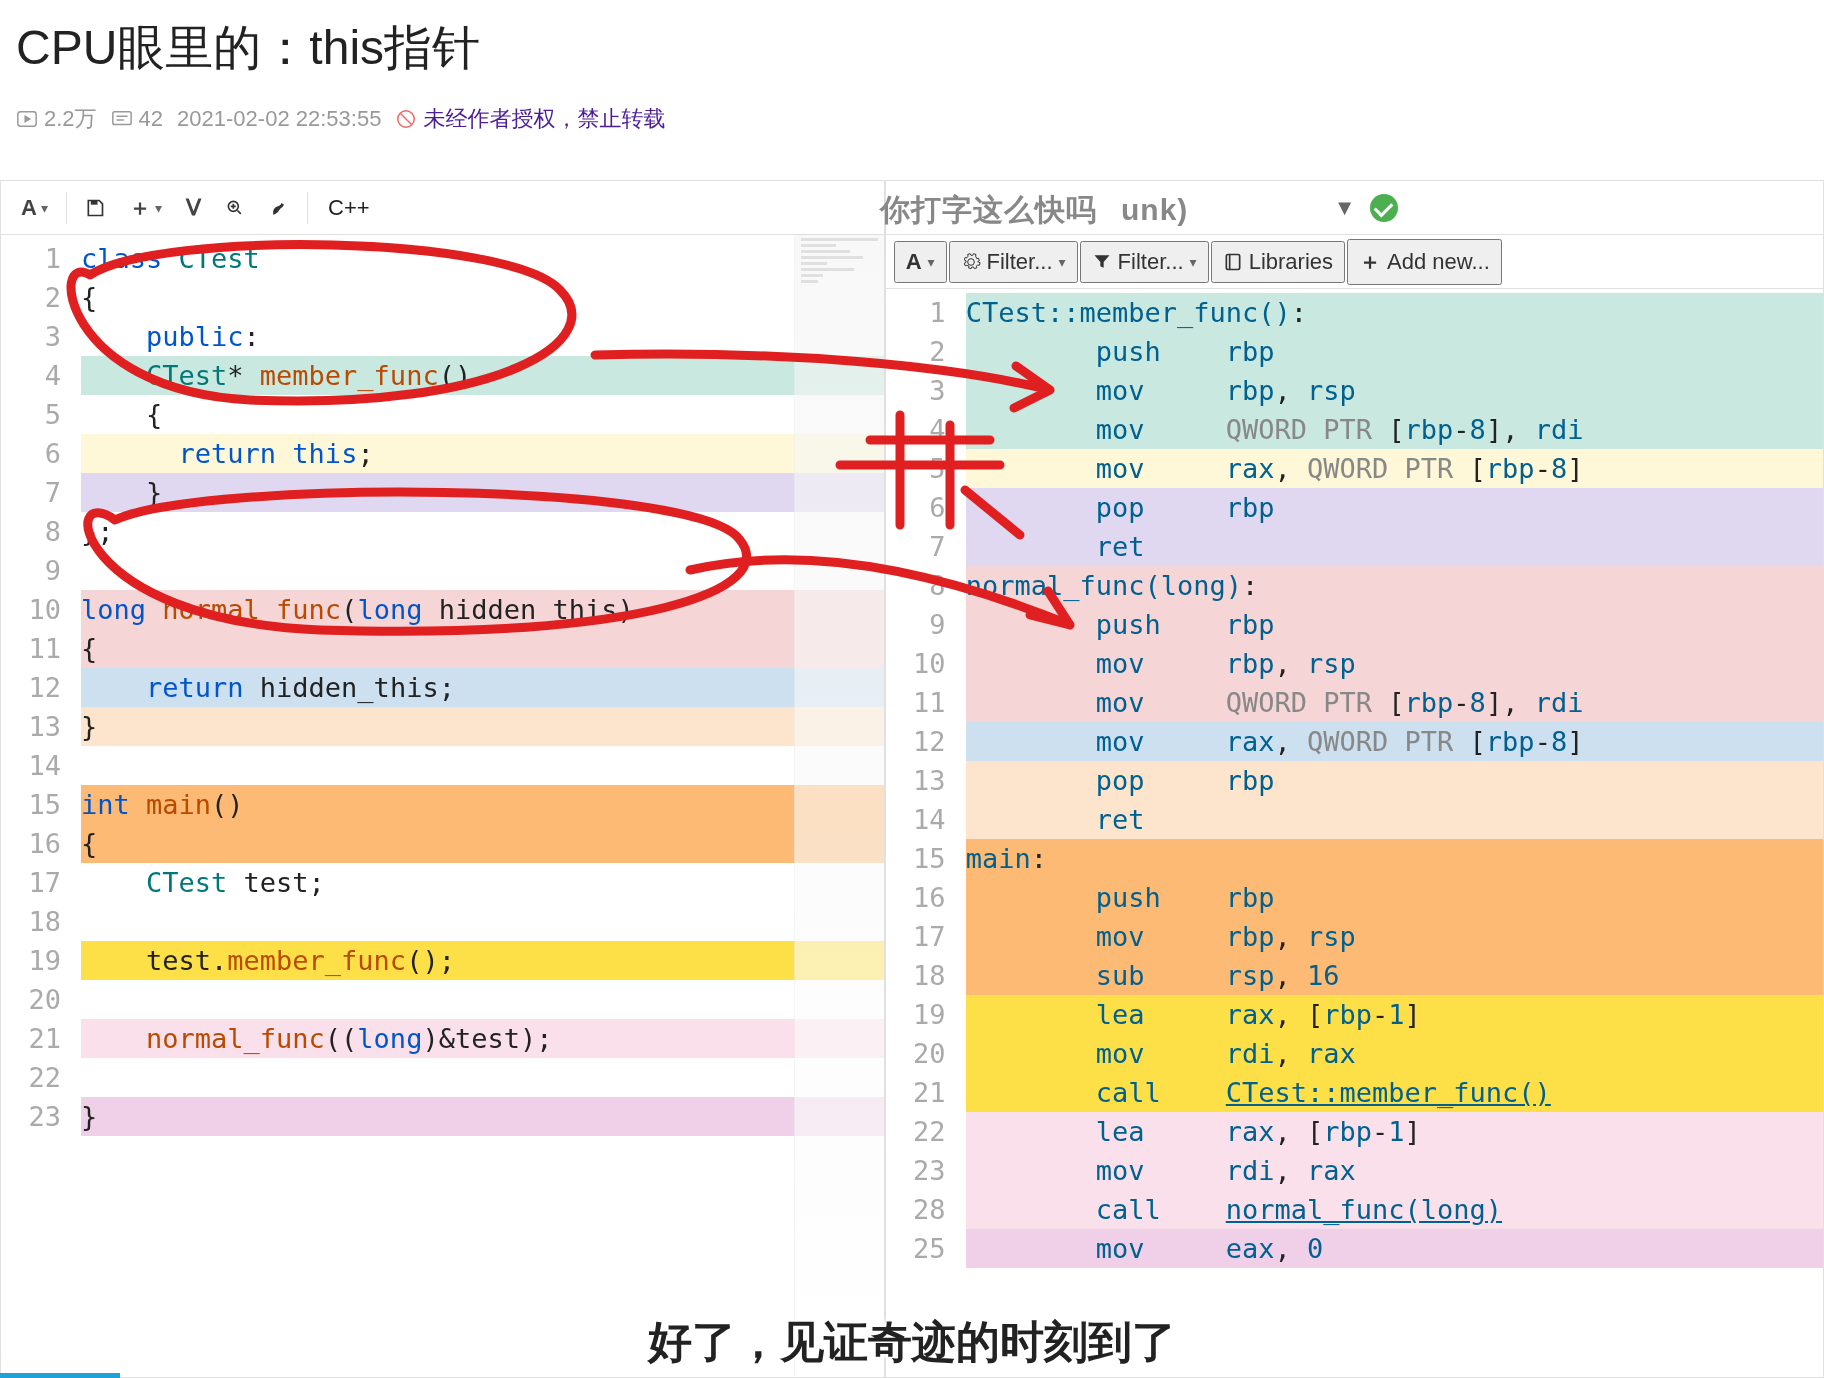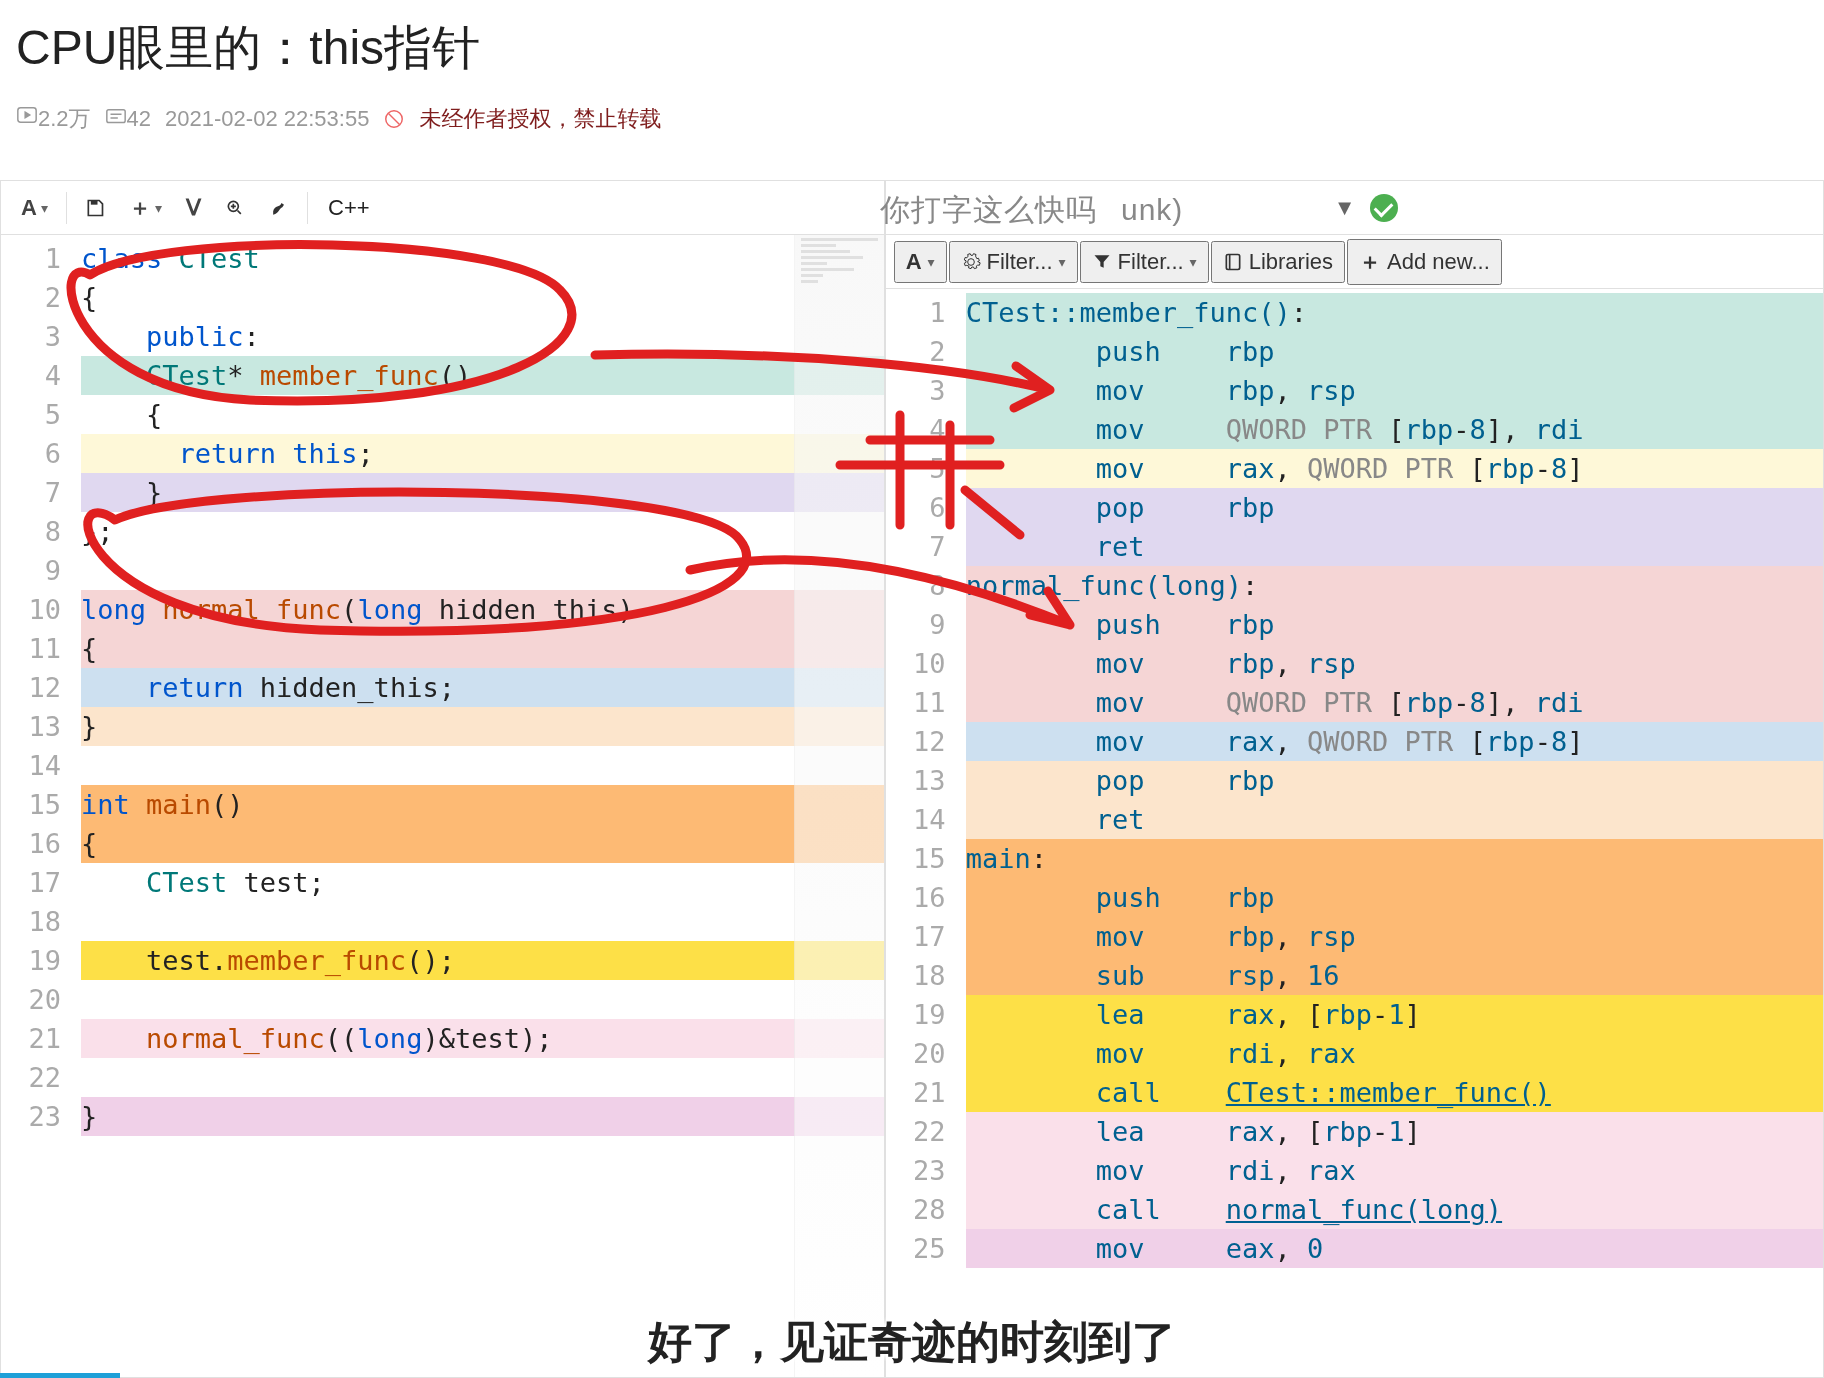--- a/index.html
+++ b/index.html
@@ -1,33 +1,33 @@
 <!DOCTYPE html>
 <html><head>
 <meta charset="utf-8">
 <style>
 *{box-sizing:border-box;margin:0;padding:0}
 body{font-family:-apple-system,"Segoe UI",Arial,sans-serif;background:#fff;color:#222;width:1824px;height:1378px;overflow:hidden;position:relative}
 .header{padding:16px 16px 8px}
 .title{font-size:48px;font-weight:400;margin-bottom:24px}
 .meta{display:flex;align-items:center;gap:14px;color:#999;font-size:22px}
-.meta-item{display:flex;}
+.meta-item{display:flex;align-items:center;gap:6px}
 .meta svg{width:22px;height:22px;stroke:#999;fill:none;stroke-width:1.6}
-.no-repost{display:flex;align-items:center;gap:14px;color:#7f1d1d}
+.no-repost{display:flex;align-items:center;gap:6px;color:#4c1d95}
 .no-repost svg{stroke:#e66}
 .explorer{position:absolute;left:0;right:0;top:180px;bottom:0;display:flex}
 .pane{flex:1;display:flex;flex-direction:column;border:1px solid #e0e0e0;min-width:0;position:relative}
 .pane-left{flex:0 0 48.5%}
 .pane-right{flex:1}
 .toolbar{height:54px;border-bottom:1px solid #e0e0e0;display:flex;align-items:center;padding:0 10px;gap:4px;font-size:22px;background:#fff}
 .tb-btn{padding:6px 10px;border:none;background:none;cursor:pointer;display:flex;align-items:center;gap:4px;color:#444;font-size:22px}
 .tb-btn svg{width:20px;height:20px}
 .sep{width:1px;height:32px;background:#e0e0e0;margin:0 4px}
 .lang{flex:0 0 160px;padding-left:12px}
-.subtitle-overlay{position:absolute;left:880px;top:190px;font-size:30px;color:#888;font-weight:400;letter-spacing:1px;z-index:5}
+.subtitle-overlay{position:absolute;left:880px;top:190px;font-size:30px;color:#888;font-weight:700;letter-spacing:1px;z-index:5}
 .toolbar2{height:54px;border-bottom:1px solid #e0e0e0;display:flex;align-items:center;padding:0 8px;gap:2px;background:#fff}
 .tb2-item{padding:6px 10px;display:flex;align-items:center;gap:6px;font-size:22px;color:#333;cursor:pointer;white-space:nowrap}
 .tb2-item svg{width:20px;height:20px}
 .chev{font-size:14px;color:#666}
 .ok-icon{width:28px;height:28px;background:#4caf50;border-radius:50%;position:relative;margin:0 10px}
 .ok-icon::after{content:"";position:absolute;left:8px;top:5px;width:8px;height:14px;border:solid #fff;border-width:0 3px 3px 0;transform:rotate(45deg)}
 .comp-opts{color:#999;font-size:24px;flex:1;padding-left:10px;overflow:hidden;white-space:nowrap}
 .code-area{flex:1;display:flex;font-family:"Consolas","Menlo",monospace;font-size:27px;overflow:hidden;position:relative}
 .gutter{flex:0 0 72px;text-align:right;color:#aaa;padding:4px 12px 0 0;user-select:none;line-height:39px}
 .lines{flex:1;padding:4px 0 0 8px;line-height:39px;position:relative;white-space:pre}

